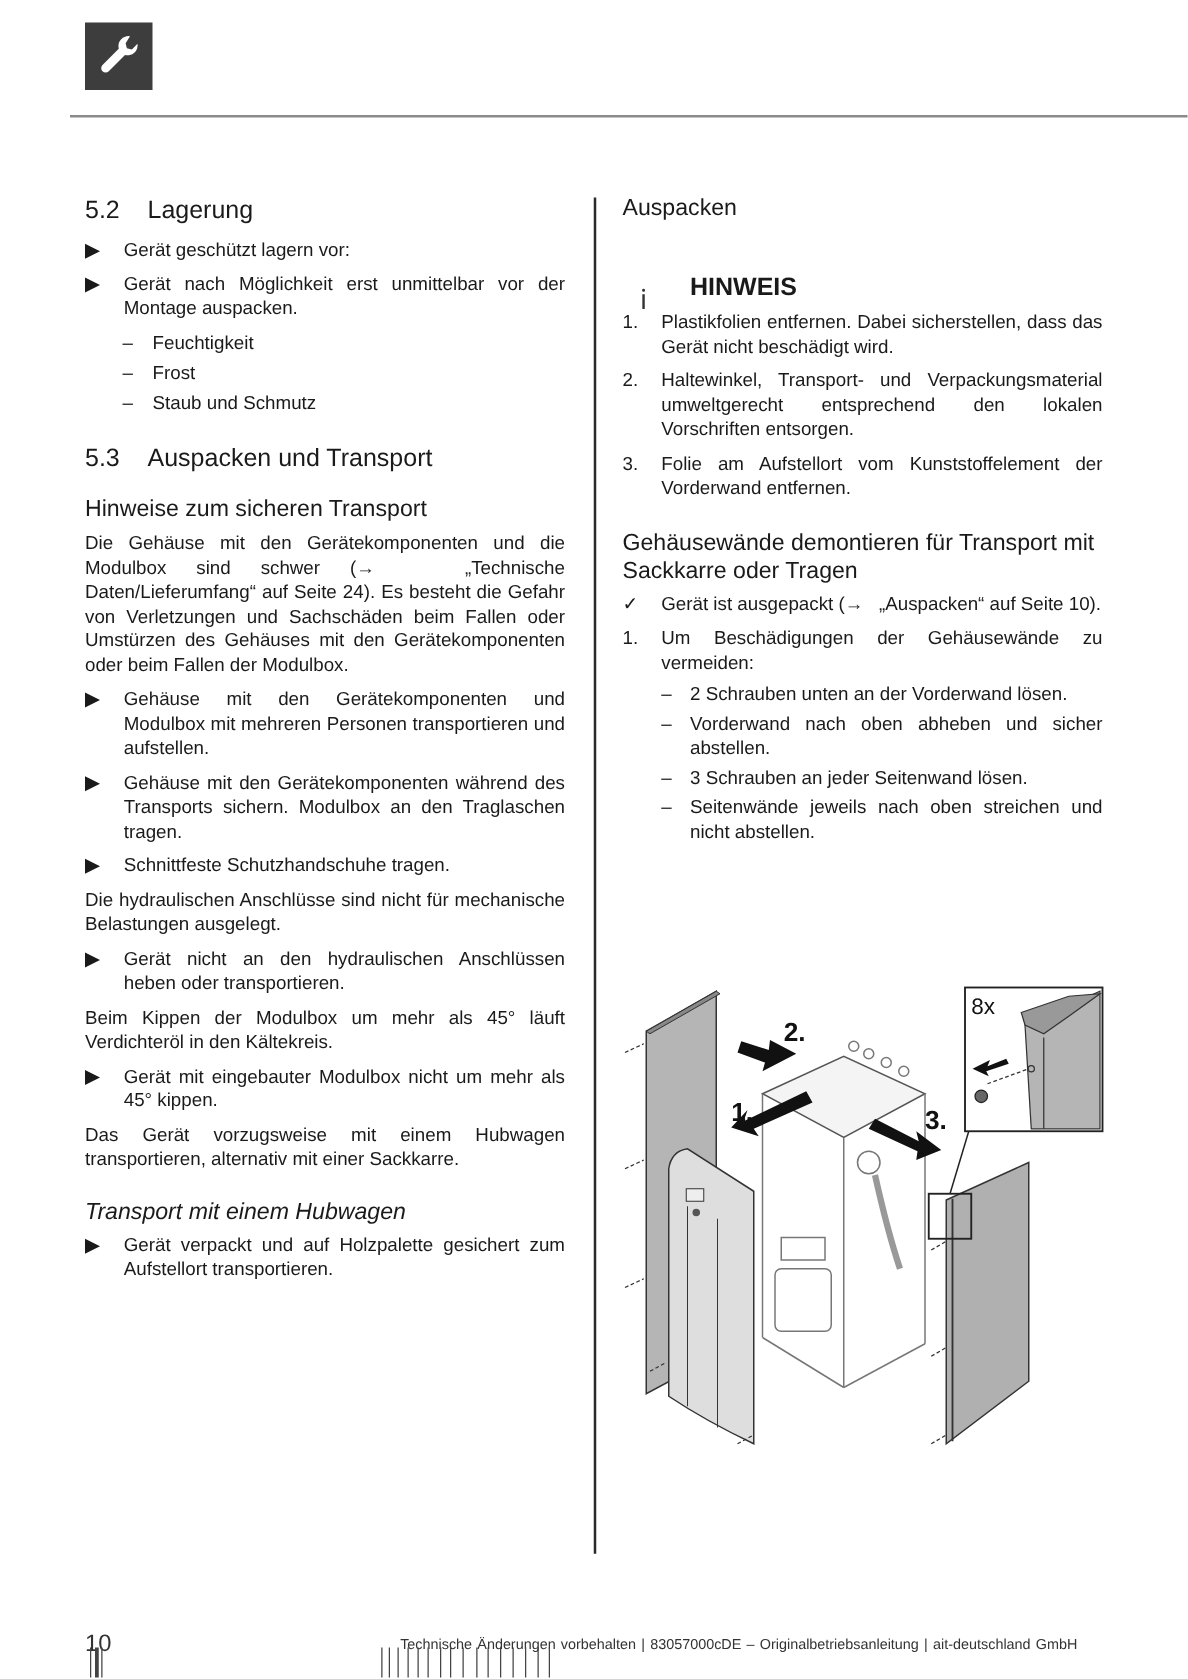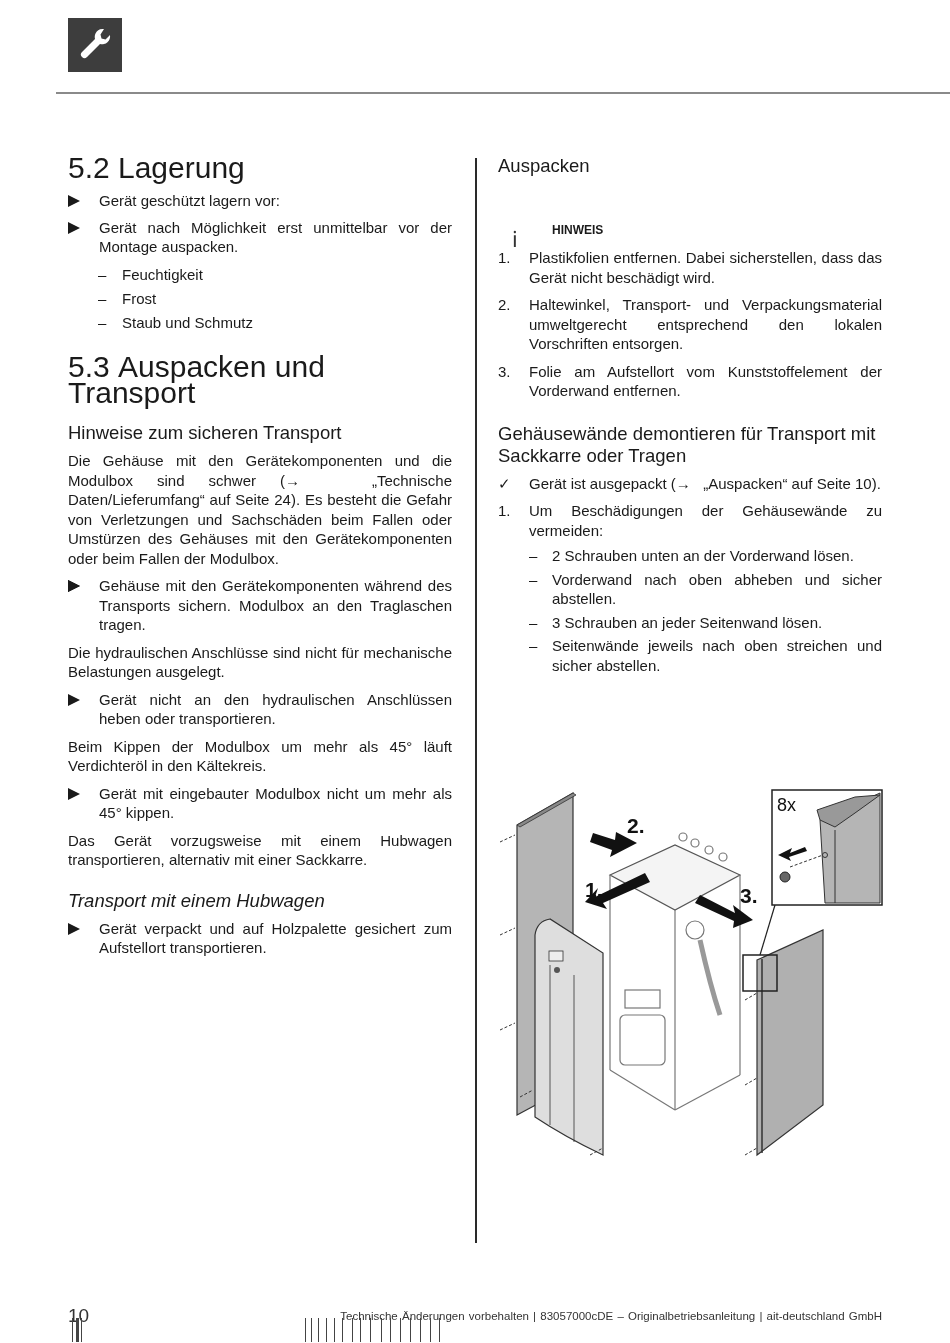--- a/index.html
+++ b/index.html
@@ -7,45 +7,45 @@
          font-family: "Liberation Sans", sans-serif; color: #1a1a1a; }
   .abs { position: absolute; }
   #icon-box { left: 68px; top: 18px; width: 54px; height: 54px; background: #3d3d3d; }
   #header-rule { left: 56px; top: 92px; width: 894px; height: 2px; background: #8a8a8a; }
   #col-divider { left: 475px; top: 158px; width: 2px; height: 1085px; background: #2a2a2a; }
 
   .col { position: absolute; width: 384px; }
   #col-left { left: 68px; top: 155px; }
   #col-right { left: 498px; top: 155px; }
 
-  h2 { font-weight: normal; font-size: 30px; margin: 0 0 10px 0; line-height: 26px; letter-spacing: 0; }
+  h2 { font-weight: normal; font-size: 20px; margin: 0 0 10px 0; line-height: 26px; letter-spacing: 0; }
   h2 .num { display: inline-block; width: 50px; }
   h3 { font-weight: normal; font-size: 18.5px; margin: 0 0 7px 0; line-height: 22px; }
   p { margin: 0 0 8px 0; font-size: 15px; line-height: 19.5px; text-align: justify; }
   .item { position: relative; padding-left: 31px; font-size: 15px; line-height: 19.5px;
           text-align: justify; margin: 0 0 8px 0; }
   .item .mk { position: absolute; left: 0; top: 0; }
   .sub { position: relative; padding-left: 54px; font-size: 15px; line-height: 19.5px;
          text-align: justify; margin: 0 0 4.5px 0; }
   .sub .mk { position: absolute; left: 30px; top: 0; }
   .rsub { position: relative; padding-left: 54px; font-size: 15px; line-height: 19.5px;
           text-align: justify; margin: 0 0 4px 0; }
   .rsub .mk { position: absolute; left: 31px; top: 0; }
   .tri { display: inline-block; width: 0; height: 0; border-top: 6px solid transparent;
          border-bottom: 6px solid transparent; border-left: 12px solid #1a1a1a; margin-top: 4px; }
 
   .note { position: relative; padding-left: 54px; margin: 22px 10px 8px 0; }
   .note .info { position: absolute; left: 14px; top: 2px; font-family: "Liberation Serif", serif; font-size: 22px; color: #333; }
-  .note .title { font-weight: bold; font-size: 12px; line-height: 19px; margin-top: 44px; }
+  .note .title { font-weight: bold; font-size: 20px; line-height: 19px; margin-top: 44px; }
   .note .body { font-size: 15px; line-height: 19.5px; text-align: justify; }
 
   #figure { left: 495px; top: 785px; width: 392px; height: 385px; }
 
   #footer-page { left: 68px; top: 1305px; font-size: 19px; color: #333; }
-  #footer-text { left: 300px; top: 1310px; width: 582px; font-size: 11.5px; color: #333; text-align: right; word-spacing: 1px; }
+  #footer-text { left: 300px; top: 1310px; width: 582px; font-size: 11.5px; color: #333; text-align: center; word-spacing: 1px; }
   .bar { position: absolute; top: 1318px; width: 1.2px; height: 24px; background: #444; }
 </style>
 </head>
 <body>
 
 <div id="icon-box" class="abs">
   <svg width="54" height="54" viewBox="0 0 54 54">
     <path d="M36 11 a8 8 0 0 0 -9 10 l-13 13 a3.5 3.5 0 0 0 5 5 l13 -13 a8 8 0 0 0 10 -9 l-4.5 4.5 -4 -1 -1 -4 z" fill="#ffffff"></path>
   </svg>
 </div>
@@ -56,22 +56,23 @@
   <h2><span class="num">5.2</span><span>Lagerung</span></h2>
   <div class="item" style="margin-bottom:7px"><span class="mk tri"></span><span>Gerät geschützt lagern vor:</span></div>
   <div class="item"><span class="mk tri"></span><span>Gerät nach Möglichkeit erst unmittelbar vor der Montage auspacken.</span></div>
   <div class="sub"><span class="mk">–</span><span>Feuchtigkeit</span></div>
   <div class="sub"><span class="mk">–</span><span>Frost</span></div>
   <div class="sub"><span class="mk">–</span><span>Staub und Schmutz</span></div>
 
   <h2 style="margin-top:22px;"><span class="num">5.3</span><span>Auspacken und Transport</span></h2>
   <h3 style="margin-top:16px;">Hinweise zum sicheren Transport</h3>
   <p><span>Die Gehäuse mit den Gerätekomponenten und die Modulbox sind schwer (</span><span>→</span>&nbsp;&nbsp;&nbsp;<span>„Technische Daten/Lieferumfang“ auf Seite 24</span><span>). Es besteht die Gefahr von Verletzungen und Sachschäden beim Fallen oder Umstürzen des Gehäuses mit den Gerätekomponenten oder beim Fallen der Modulbox.</span></p>
-  <div class="item"><span class="mk tri"></span></div>
+  <div class="item"><span class="mk tri"></span><span>Gehäuse mit den Gerätekomponenten und Modulbox mit mehreren Personen transportieren und aufstellen.</span></div>
   <div class="item"><span class="mk tri"></span><span>Gehäuse mit den Gerätekomponenten während des Transports sichern. Modulbox an den Traglaschen tragen.</span></div>
+  <div class="item"><span class="mk tri"></span><span>Schnittfeste Schutzhandschuhe tragen.</span></div>
   <p>Die hydraulischen Anschlüsse sind nicht für mechanische Belastungen ausgelegt.</p>
   <div class="item"><span class="mk tri"></span><span>Gerät nicht an den hydraulischen Anschlüssen heben oder transportieren.</span></div>
   <p>Beim Kippen der Modulbox um mehr als 45° läuft Verdichteröl in den Kältekreis.</p>
   <div class="item"><span class="mk tri"></span><span>Gerät mit eingebauter Modulbox nicht um mehr als 45° kippen.</span></div>
   <p>Das Gerät vorzugsweise mit einem Hubwagen transportieren, alternativ mit einer Sackkarre.</p>
   <h3 style="margin-top:20px;font-style:italic;">Transport mit einem Hubwagen</h3>
   <div class="item"><span class="mk tri"></span><span>Gerät verpackt und auf Holzpalette gesichert zum Aufstellort transportieren.</span></div>
 </div>
 
 <div id="col-right" class="col">
@@ -83,21 +84,21 @@
   <div class="item"><span class="mk">1.</span><span>Plastikfolien entfernen. Dabei sicherstellen, dass das Gerät nicht beschädigt wird.</span></div>
   <div class="item"><span class="mk">2.</span><span>Haltewinkel, Transport- und Verpackungsmaterial umweltgerecht entsprechend den lokalen Vorschriften entsorgen.</span></div>
   <div class="item"><span class="mk">3.</span><span>Folie am Aufstellort vom Kunststoffelement der Vorderwand entfernen.</span></div>
 
   <h3 style="margin-top:22px;">Gehäusewände demontieren für Transport mit Sackkarre oder Tragen</h3>
   <div class="item"><span class="mk">✓</span><span>Gerät ist ausgepackt (</span><span>→</span>&nbsp;&nbsp;&nbsp;<span>„Auspacken“ auf Seite 10</span><span>).</span></div>
   <div class="item" style="margin-bottom:6px"><span class="mk">1.</span><span>Um Beschädigungen der Gehäusewände zu vermeiden:</span></div>
   <div class="rsub"><span class="mk">–</span><span>2 Schrauben unten an der Vorderwand lösen.</span></div>
   <div class="rsub"><span class="mk">–</span><span>Vorderwand nach oben abheben und sicher abstellen.</span></div>
   <div class="rsub"><span class="mk">–</span><span>3 Schrauben an jeder Seitenwand lösen.</span></div>
-  <div class="rsub"><span class="mk">–</span><span>Seitenwände jeweils nach oben streichen und sicher abstellen.</span></div>
+  <div class="rsub"><span class="mk">–</span><span>Seitenwände jeweils nach oben streichen und nicht abstellen.</span></div>
 </div>
 
 <div id="figure" class="abs">
   <svg width="392" height="385" viewBox="0 0 392 385">
 
     <g>
       <polygon points="22,40 78,8 78,300 22,330" fill="#b5b5b5" stroke="#333" stroke-width="1.2"></polygon>
       <polygon points="22,40 78,8 81,10 25,42" fill="#888" stroke="#333" stroke-width="0.8"></polygon>
       <line x1="5" y1="57" x2="20" y2="50" stroke="#333" stroke-dasharray="3,2"></line>
       <line x1="5" y1="150" x2="20" y2="143" stroke="#333" stroke-dasharray="3,2"></line>

